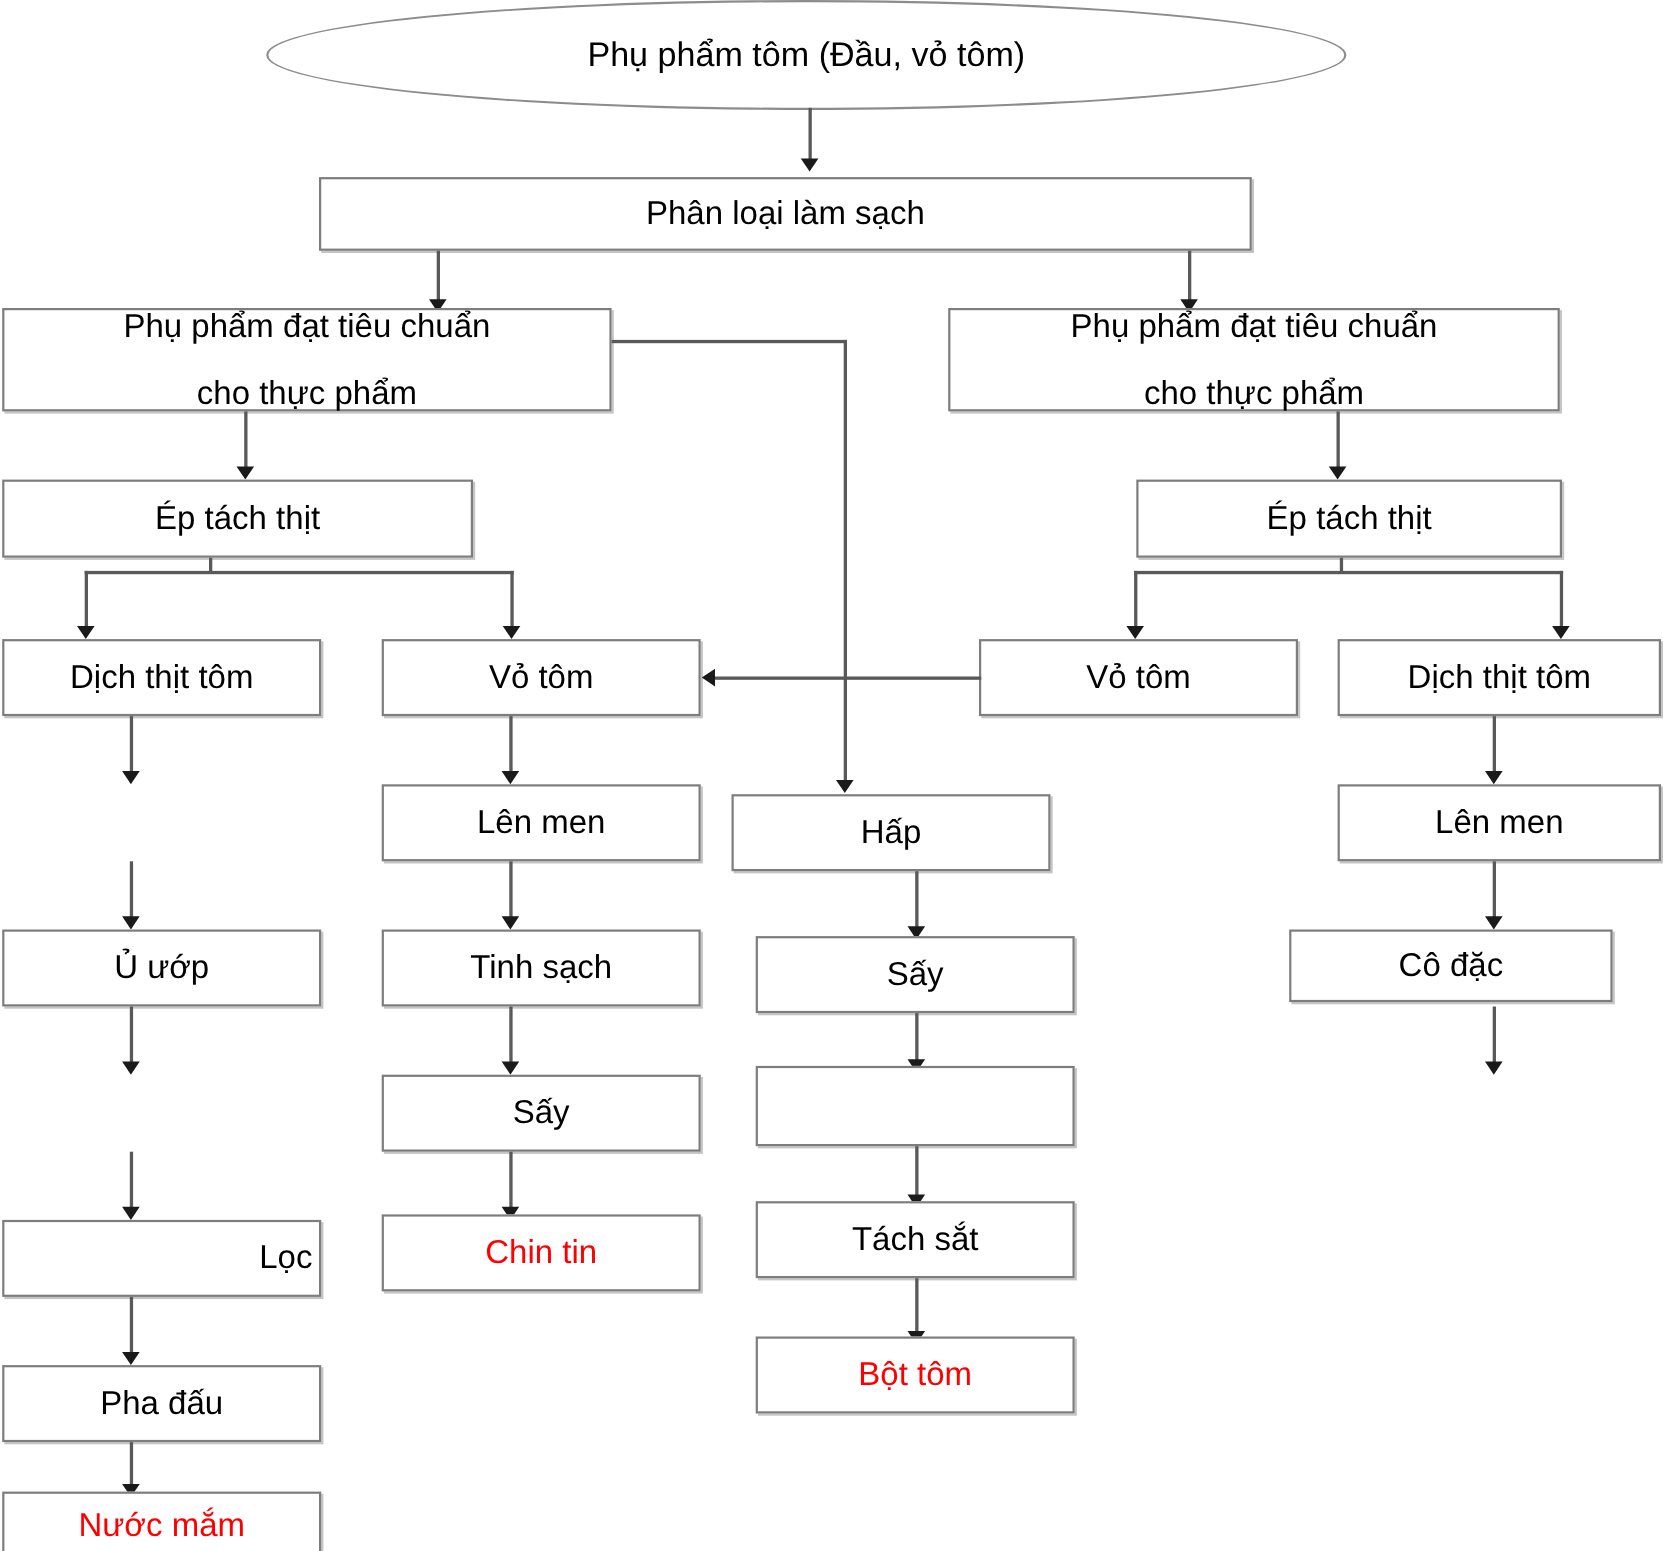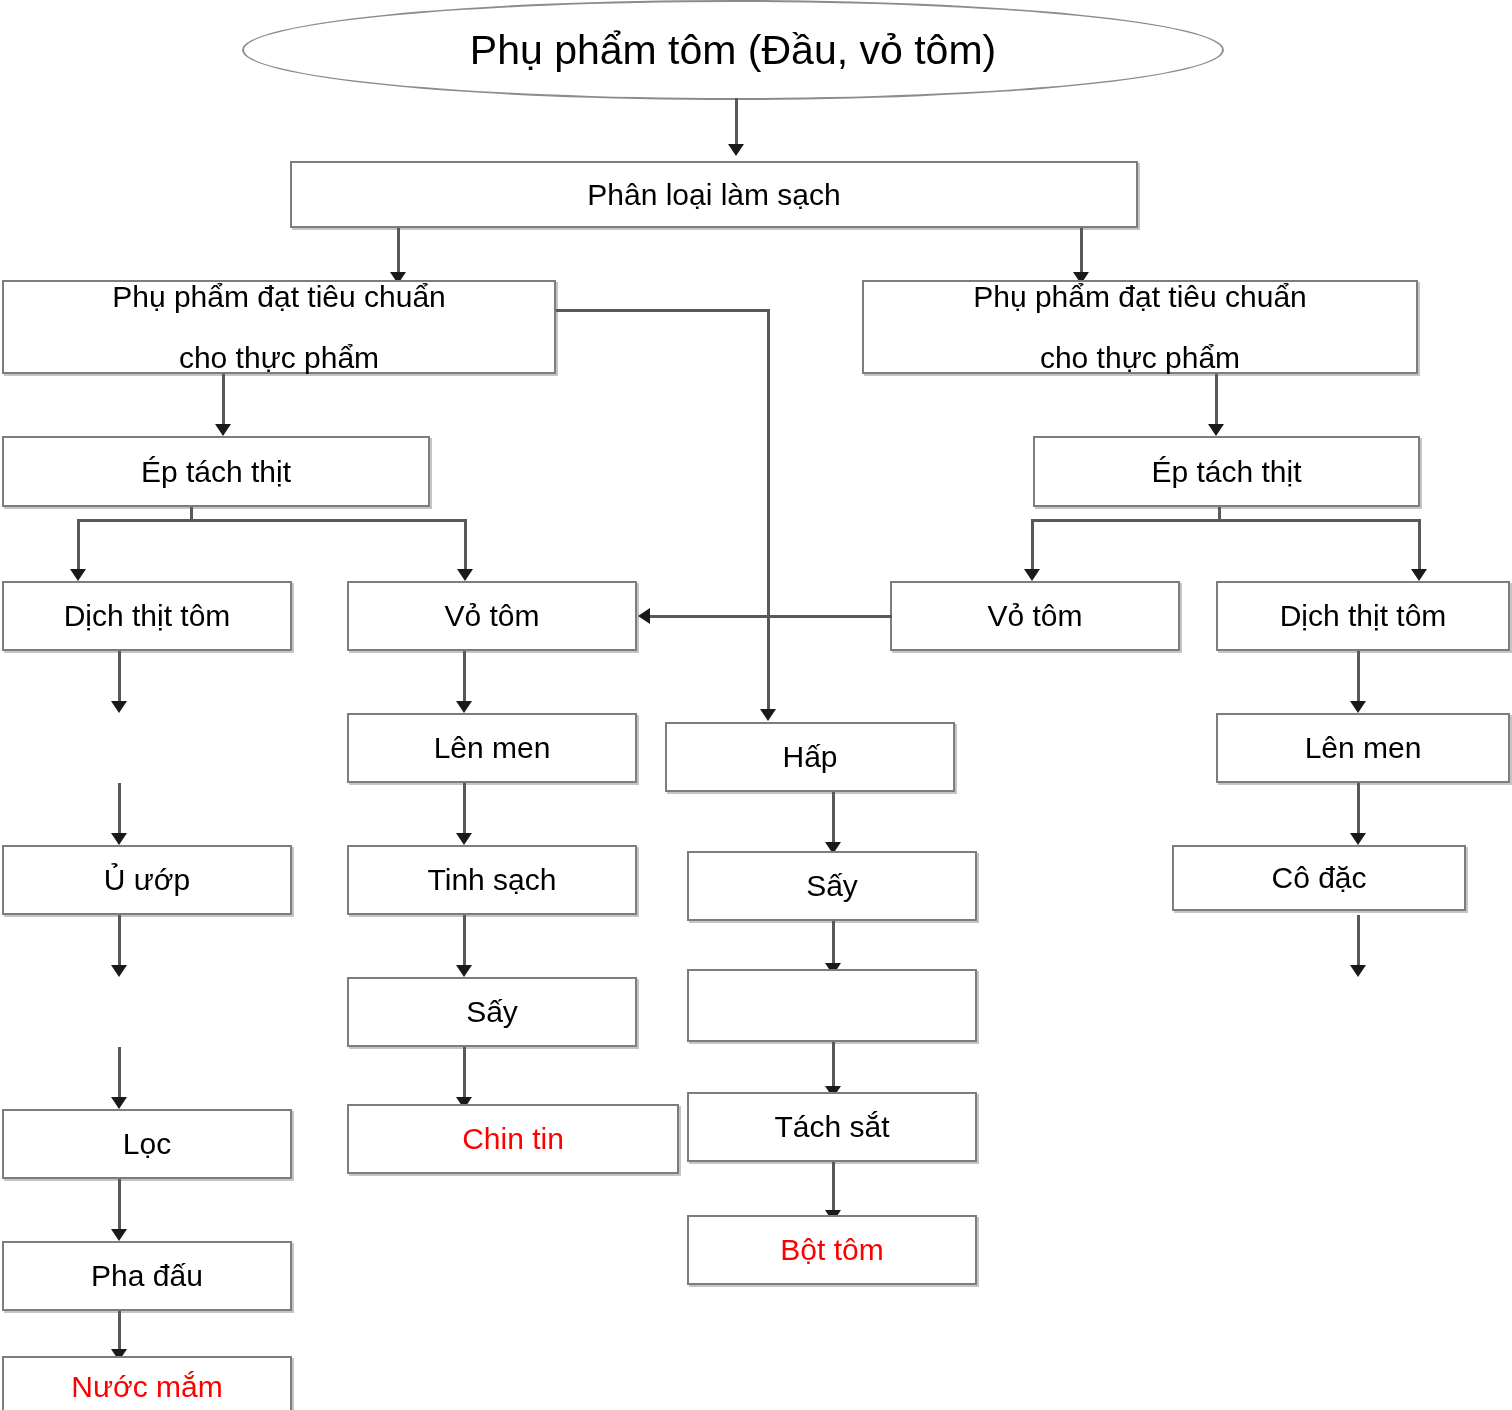--- a/index.html
+++ b/index.html
@@ -35,21 +35,21 @@
   .ellipse {
     position: absolute;
     box-sizing: border-box;
     border: 2px solid #8c8c8c;
     border-radius: 50%;
     background: #ffffff;
     display: flex;
     align-items: center;
     justify-content: center;
     color: #000;
-    font-size: 41px;
+    font-size: 31px;
   }
   .vline {
     position: absolute;
     width: 3px;
     background: #595959;
   }
   .hline {
     position: absolute;
     height: 3px;
     background: #595959;
@@ -159,21 +159,21 @@
   <div class="arrow-down" style="left:111px; top:833px;"></div>
   <div class="node" style="left:2px; top:845px; width:290px; height:70px;">
     <span>Ủ ướp</span>
   </div>
 
   <div class="vline" style="left:118px; top:915px; height:52px;"></div>
   <div class="arrow-down" style="left:111px; top:965px;"></div>
 
   <div class="vline" style="left:118px; top:1047px; height:52px;"></div>
   <div class="arrow-down" style="left:111px; top:1097px;"></div>
-  <div class="node" style="left:2px; top:1109px; width:290px; height:70px;">
+  <div class="node" style="left:2px; top:1109px; width:290px; height:70px;justify-content:flex-end;">
     <span>Lọc</span>
   </div>
 
   <div class="vline" style="left:118px; top:1179px; height:52px;"></div>
   <div class="arrow-down" style="left:111px; top:1229px;"></div>
   <div class="node" style="left:2px; top:1241px; width:290px; height:70px;">
     <span>Pha đấu</span>
   </div>
 
   <div class="vline" style="left:118px; top:1311px; height:40px;"></div>
@@ -195,21 +195,21 @@
   </div>
 
   <div class="vline" style="left:463px; top:915px; height:52px;"></div>
   <div class="arrow-down" style="left:456px; top:965px;"></div>
   <div class="node" style="left:347px; top:977px; width:290px; height:70px;">
     <span>Sấy</span>
   </div>
 
   <div class="vline" style="left:463px; top:1047px; height:52px;"></div>
   <div class="arrow-down" style="left:456px; top:1097px;"></div>
-  <div class="node red" style="left:347px; top:1104px; width:332px; height:70px;">
+  <div class="node red" style="left:347px; top:1104px; width:290px; height:70px;">
     <span>Chin tin</span>
   </div>
 
   <div class="node" style="left:665px; top:722px; width:290px; height:70px;">
     <span>Hấp</span>
   </div>
 
   <div class="vline" style="left:832px; top:792px; height:52px;"></div>
   <div class="arrow-down" style="left:825px; top:842px;"></div>
   <div class="node" style="left:687px; top:851px; width:290px; height:70px;">

